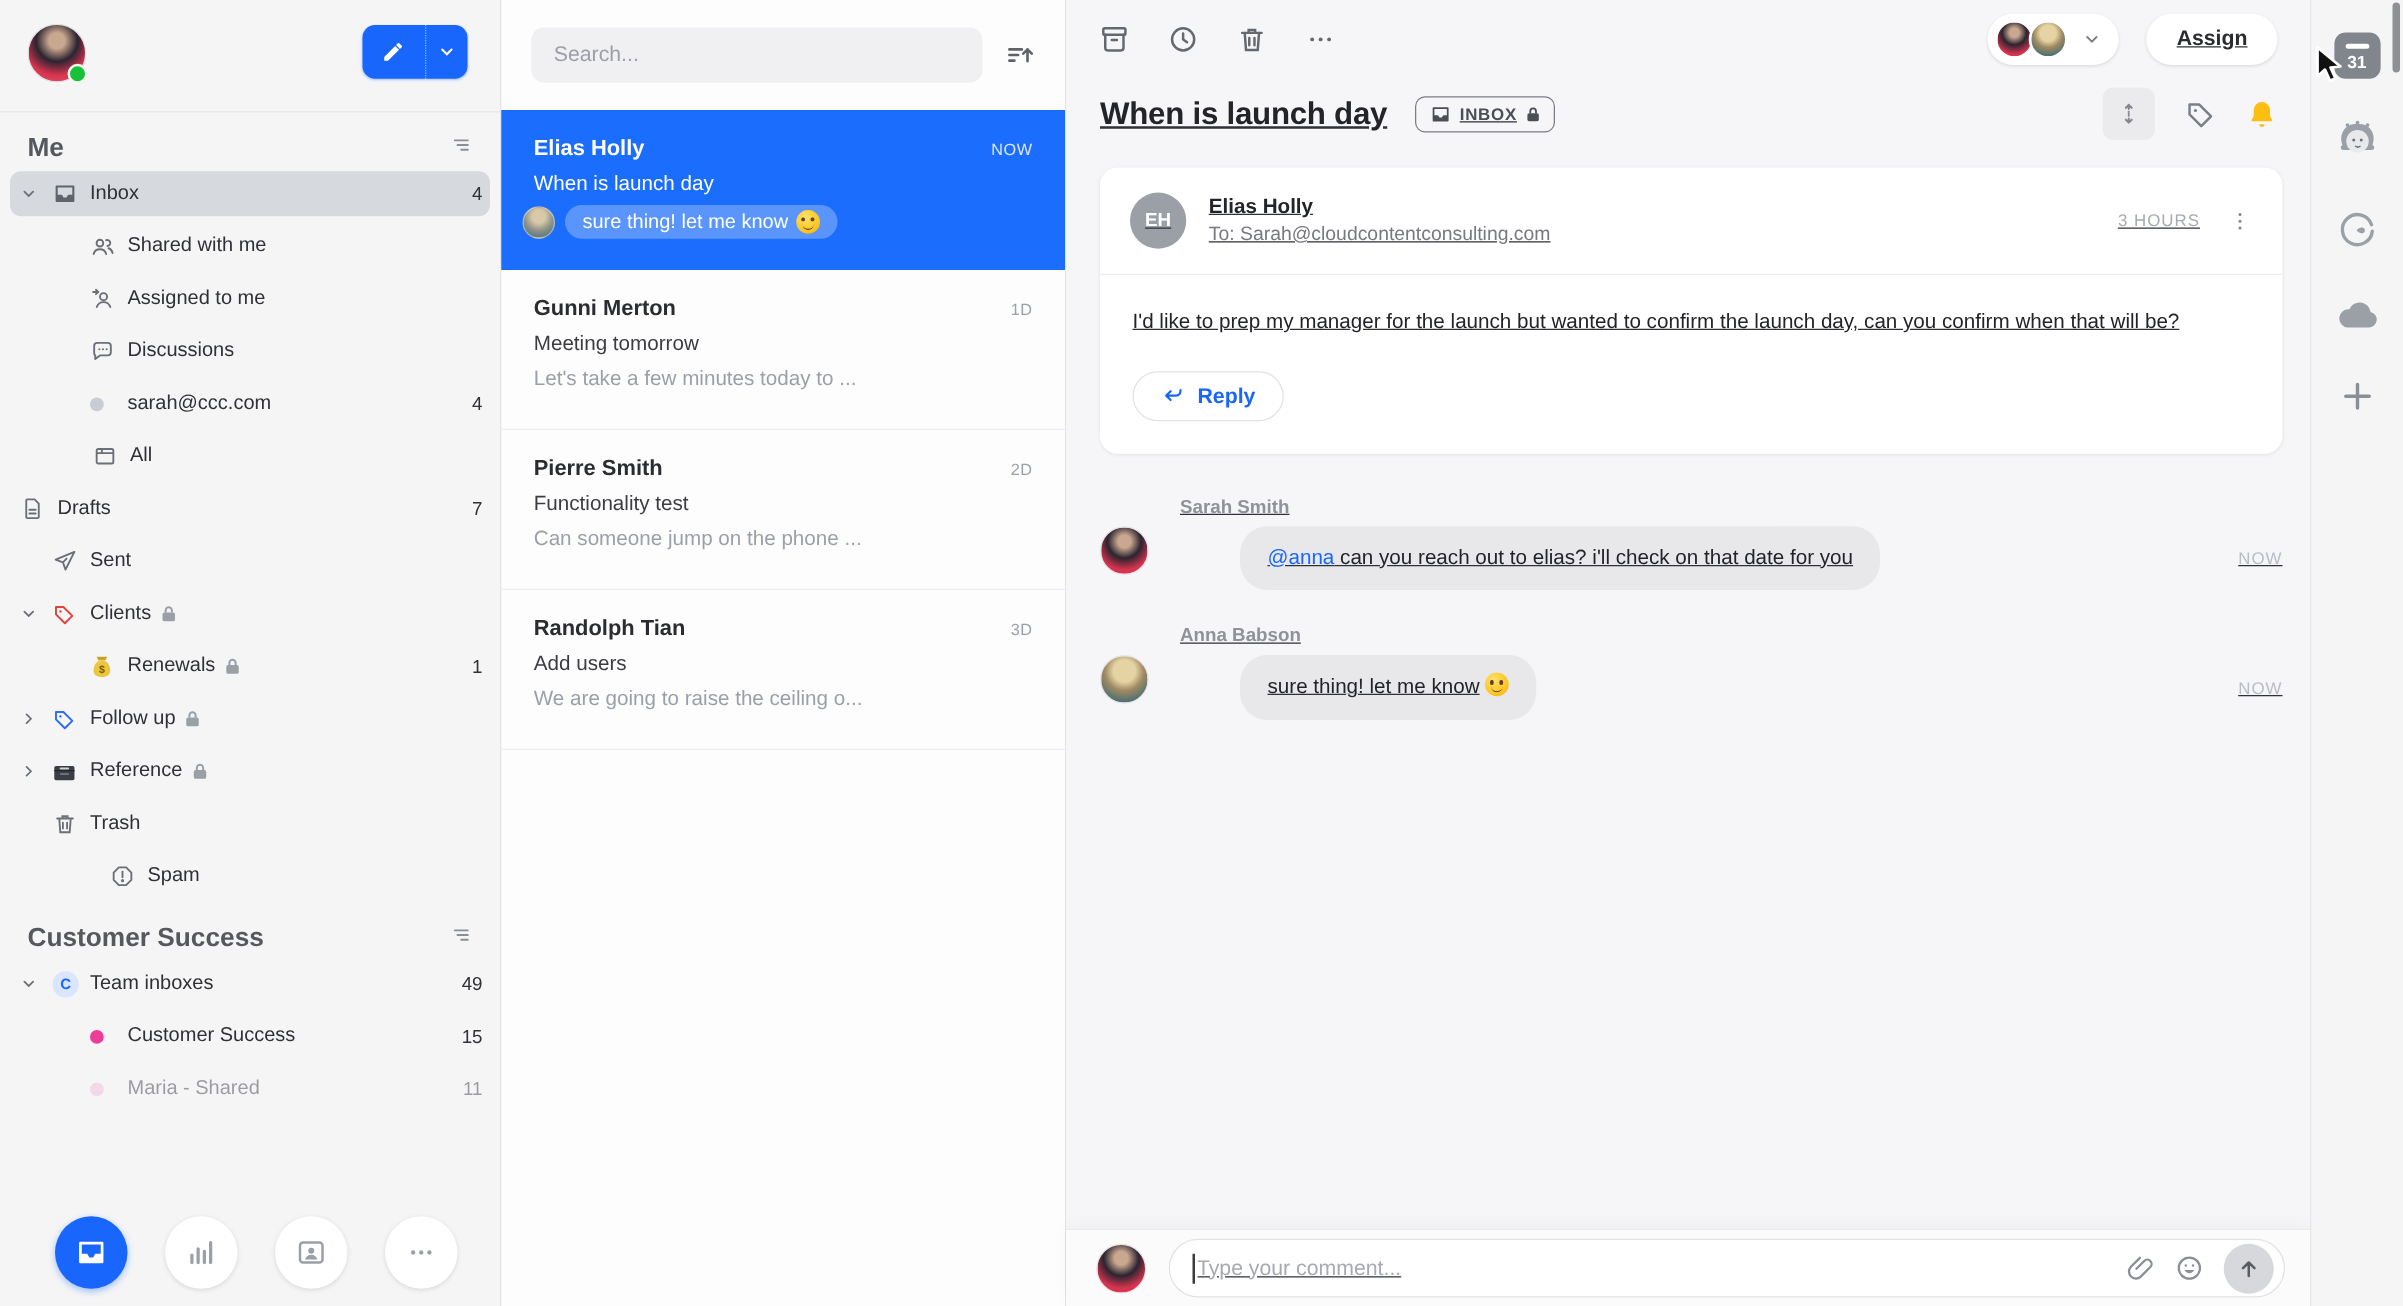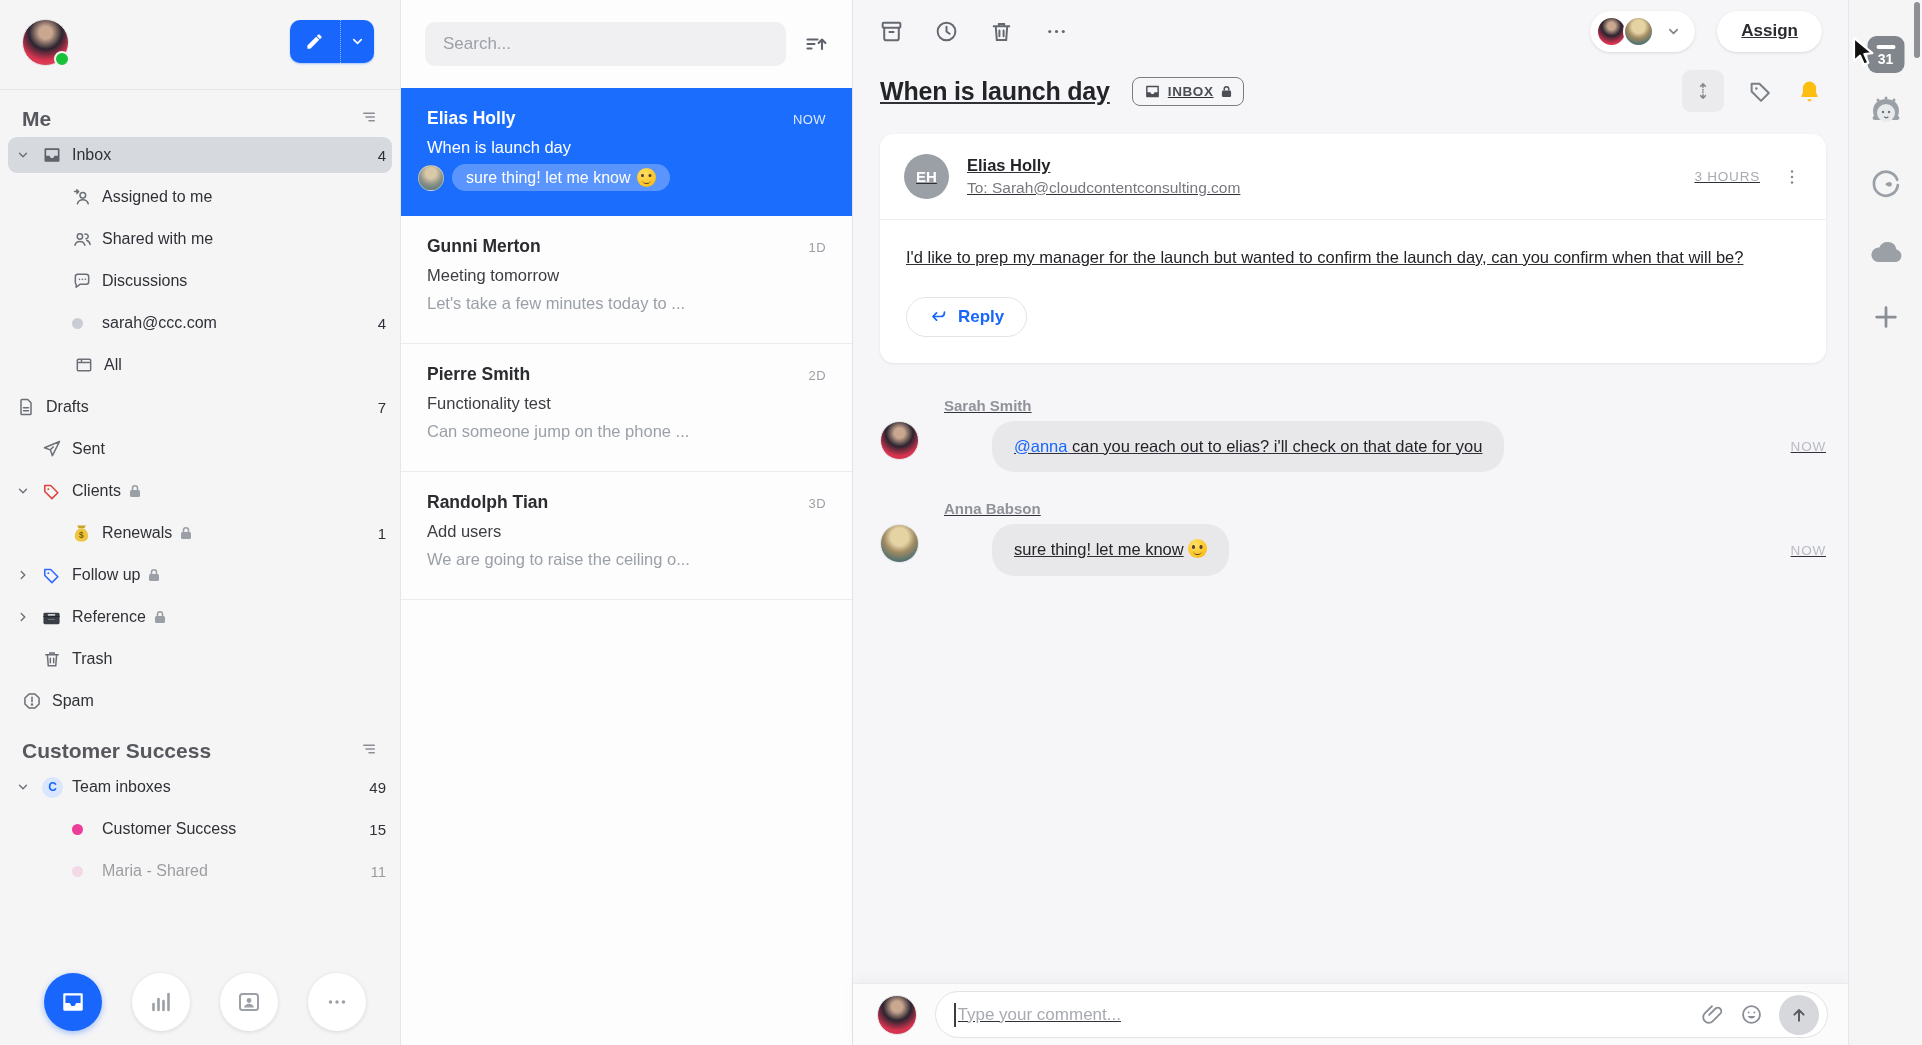--- a/index.html
+++ b/index.html
@@ -112,21 +112,21 @@
   .comp-field { flex:1; height:47px; background:#fff; border:1px solid #e2e2e6; border-radius:24px; display:flex; align-items:center; padding:0 8px 0 18px; position:relative; }
   .caret { width:1.5px; height:24px; background:#3b3d42; margin-right:2px; }
   .comp-input { flex:1; border:none; outline:none; font-size:17px; font-family:inherit; color:#2f3136; background:transparent; height:100%; }
   .comp-input::placeholder { color:#a7aab1; }
   .comp-icons { display:flex; align-items:center; gap:16px; color:#8a8e95; }
   .send-btn { width:40px; height:40px; border-radius:50%; background:#d7d8dc; border:none; display:flex; align-items:center; justify-content:center; color:#595d63; cursor:pointer; }
 
   
   .rail { width:74px; background:#f5f5f6; border-left:1px solid #e6e6e9; flex:none; position:relative; }
   .rail-ic { position:absolute; left:50%; transform:translateX(-50%); display:flex; align-items:center; justify-content:center; cursor:pointer; background:none; border:none; color:#9aa0a6; }
-  .cal-ic { top:36px; width:37px; height:37px; border-radius:9px; background:#81868d; color:#fff; display:flex; flex-direction:column; align-items:center; justify-content:center; }
+  .cal-ic { top:26px; width:37px; height:37px; border-radius:9px; background:#81868d; color:#fff; display:flex; flex-direction:column; align-items:center; justify-content:center; }
   .cal-bar { width:19px; height:3.5px; border-radius:2px; background:#fff; margin-bottom:3px; margin-top:2px; }
   .cal-num { font-size:14px; font-weight:700; line-height:1; }
   .persona { top:90px; }
   .loop { top:164px; }
   .cloud { top:232px; }
   .plus { top:302px; }
 
   .cursor { position:absolute; left:1850px; top:36px; z-index:50; pointer-events:none; }
   .scrollthumb { position:absolute; right:2px; top:2px; width:6px; height:56px; border-radius:3px; background:#8e9094; z-index:40; }
 </style>
@@ -175,35 +175,35 @@
             <path d="M4 4h16a1 1 0 0 1 1 1v14a1 1 0 0 1-1 1H4a1 1 0 0 1-1-1V5a1 1 0 0 1 1-1zm1 2v7h4l1.6 2.6h2.8L15 13h4V6H5z"></path>
           </svg>
         </span>
       <span class="slabel">Inbox</span>
       <span class="scount">4</span>
     </div>
 
     <div class="srow ind">
       <span class="sic">
           <svg width="20" height="20" viewBox="0 0 24 24" fill="none" stroke="#6b6f76" stroke-width="1.8" stroke-linecap="round">
+            <circle cx="9.5" cy="9" r="3.2"></circle>
+            <path d="M3.5 19.5c.8-3 3.2-4.6 6-4.6s5.2 1.6 6 4.6M15.5 6.2a2.9 2.9 0 1 1 1.2 5.6M17.8 13.9c2 .6 3.4 2.1 3.9 4.6"></path>
+          </svg>
+        </span>
+      <span class="slabel">Shared with me</span>
+    </div>
+
+    <div class="srow ind">
+      <span class="sic">
+          <svg width="20" height="20" viewBox="0 0 24 24" fill="none" stroke="#6b6f76" stroke-width="1.8" stroke-linecap="round">
             <circle cx="13" cy="10" r="3.4"></circle>
             <path d="M6.5 20c1-3.3 3.8-4.8 6.5-4.8s5.5 1.5 6.5 4.8M3 5.5h5M8 5.5L5.7 3.4M8 5.5l-2.3 2.1"></path>
           </svg>
         </span>
       <span class="slabel">Assigned to me</span>
-    </div>
-
-    <div class="srow ind">
-      <span class="sic">
-          <svg width="20" height="20" viewBox="0 0 24 24" fill="none" stroke="#6b6f76" stroke-width="1.8" stroke-linecap="round">
-            <circle cx="9.5" cy="9" r="3.2"></circle>
-            <path d="M3.5 19.5c.8-3 3.2-4.6 6-4.6s5.2 1.6 6 4.6M15.5 6.2a2.9 2.9 0 1 1 1.2 5.6M17.8 13.9c2 .6 3.4 2.1 3.9 4.6"></path>
-          </svg>
-        </span>
-      <span class="slabel">Shared with me</span>
     </div>
 
     <div class="srow ind">
       <span class="sic">
           <svg width="20" height="20" viewBox="0 0 24 24" fill="none" stroke="#6b6f76" stroke-width="1.8" stroke-linejoin="round">
             <path d="M4 7a3 3 0 0 1 3-3h10a3 3 0 0 1 3 3v6a3 3 0 0 1-3 3H9.5L5 19.5V16a3 3 0 0 1-1-2.2z"></path>
             <circle cx="9" cy="10" r="1" fill="#6b6f76" stroke="none"></circle>
             <circle cx="12.5" cy="10" r="1" fill="#6b6f76" stroke="none"></circle>
             <circle cx="16" cy="10" r="1" fill="#6b6f76" stroke="none"></circle>
           </svg>
@@ -336,21 +336,21 @@
 
     <div class="srow" style="padding-left:42px;">
       <span class="sic">
           <svg width="20" height="20" viewBox="0 0 24 24" fill="none" stroke="#6b6f76" stroke-width="1.8" stroke-linecap="round">
             <path d="M4.5 7h15M9.5 7V4.8h5V7M6.5 7l1 13.2h9L17.5 7M10 11v5.5M14 11v5.5"></path>
           </svg>
         </span>
       <span class="slabel">Trash</span>
     </div>
 
-    <div class="srow" style="padding-left:22px;">
+    <div class="srow" style="padding-left:64px;margin-left:24px;">
       <span class="sic">
           <svg width="20" height="20" viewBox="0 0 24 24" fill="none" stroke="#6b6f76" stroke-width="1.8" stroke-linejoin="round">
             <path d="M8.5 3.5h7l5 5v7l-5 5h-7l-5-5v-7z"></path>
             <path d="M12 7.5v5.5" stroke-linecap="round"></path>
             <circle cx="12" cy="16.2" r=".6" fill="#6b6f76"></circle>
           </svg>
         </span>
       <span class="slabel">Spam</span>
     </div>
 

